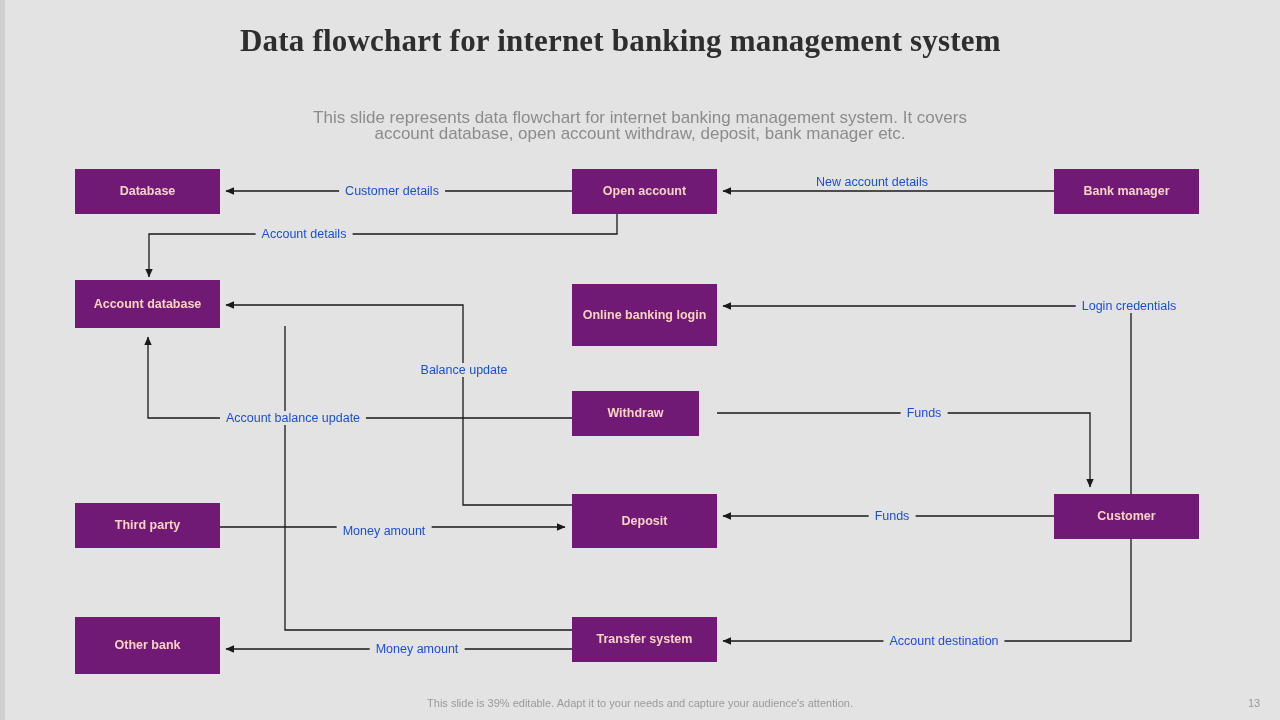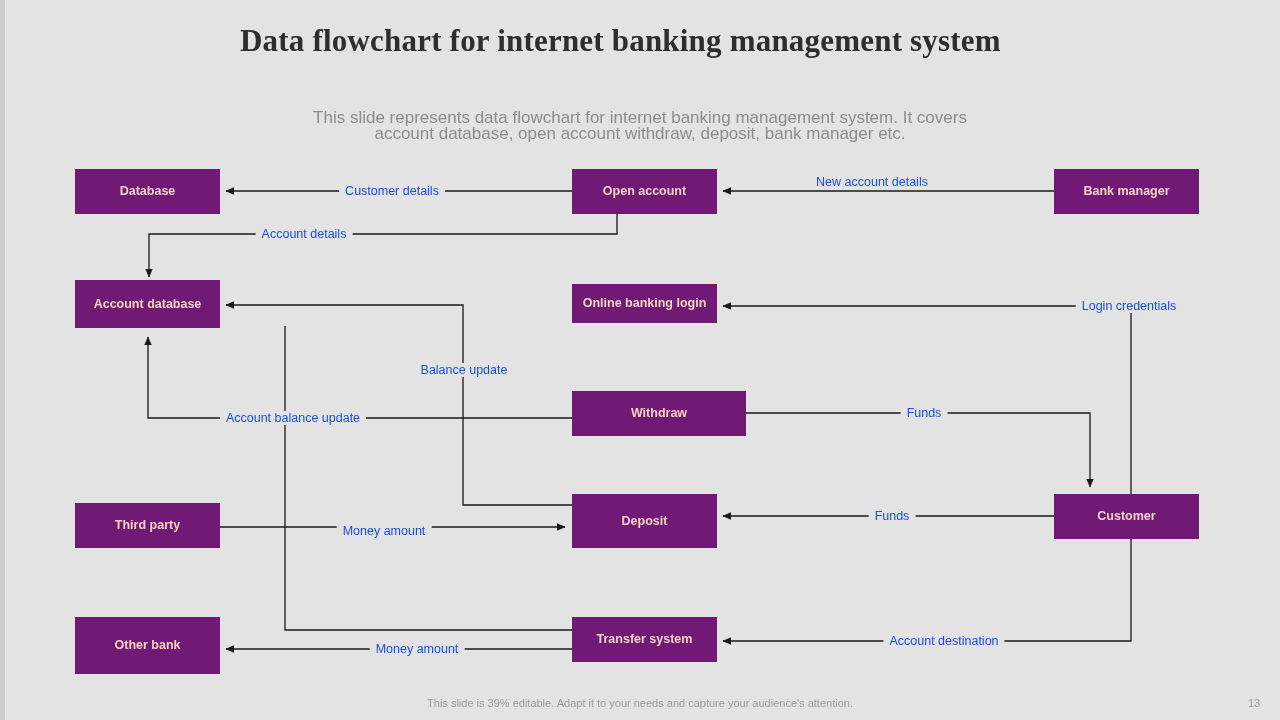--- a/index.html
+++ b/index.html
@@ -121,23 +121,23 @@
   <div class="edgelabel" style="left:892px;top:516px">Funds</div>
   <div class="edgelabel" style="left:384px;top:531px">Money amount</div>
   <div class="edgelabel" style="left:417px;top:649px">Money amount</div>
   <div class="edgelabel" style="left:944px;top:641px">Account destination</div>
 
   <div class="node" style="left:75px;top:169px;width:145px;height:45px">Database</div>
   <div class="node" style="left:572px;top:169px;width:145px;height:45px">Open account</div>
   <div class="node" style="left:1054px;top:169px;width:145px;height:45px">Bank manager</div>
 
   <div class="node" style="left:75px;top:280px;width:145px;height:48px">Account database</div>
-  <div class="node" style="left:572px;top:284px;width:145px;height:39px">Online banking login</div>
+  <div class="node" style="left:572px;top:284px;width:145px;height:62px">Online banking login</div>
 
-  <div class="node" style="left:572px;top:391px;width:174px;height:45px">Withdraw</div>
+  <div class="node" style="left:572px;top:391px;width:127px;height:45px">Withdraw</div>
 
   <div class="node" style="left:75px;top:503px;width:145px;height:45px">Third party</div>
   <div class="node" style="left:572px;top:494px;width:145px;height:54px">Deposit</div>
   <div class="node" style="left:1054px;top:494px;width:145px;height:45px">Customer</div>
 
   <div class="node" style="left:75px;top:617px;width:145px;height:57px">Other bank</div>
   <div class="node" style="left:572px;top:617px;width:145px;height:45px">Transfer system</div>
 
   <div class="footer">This slide is 39% editable. Adapt it to your needs and capture your audience's attention.</div>
   <div class="pageno">13</div>

